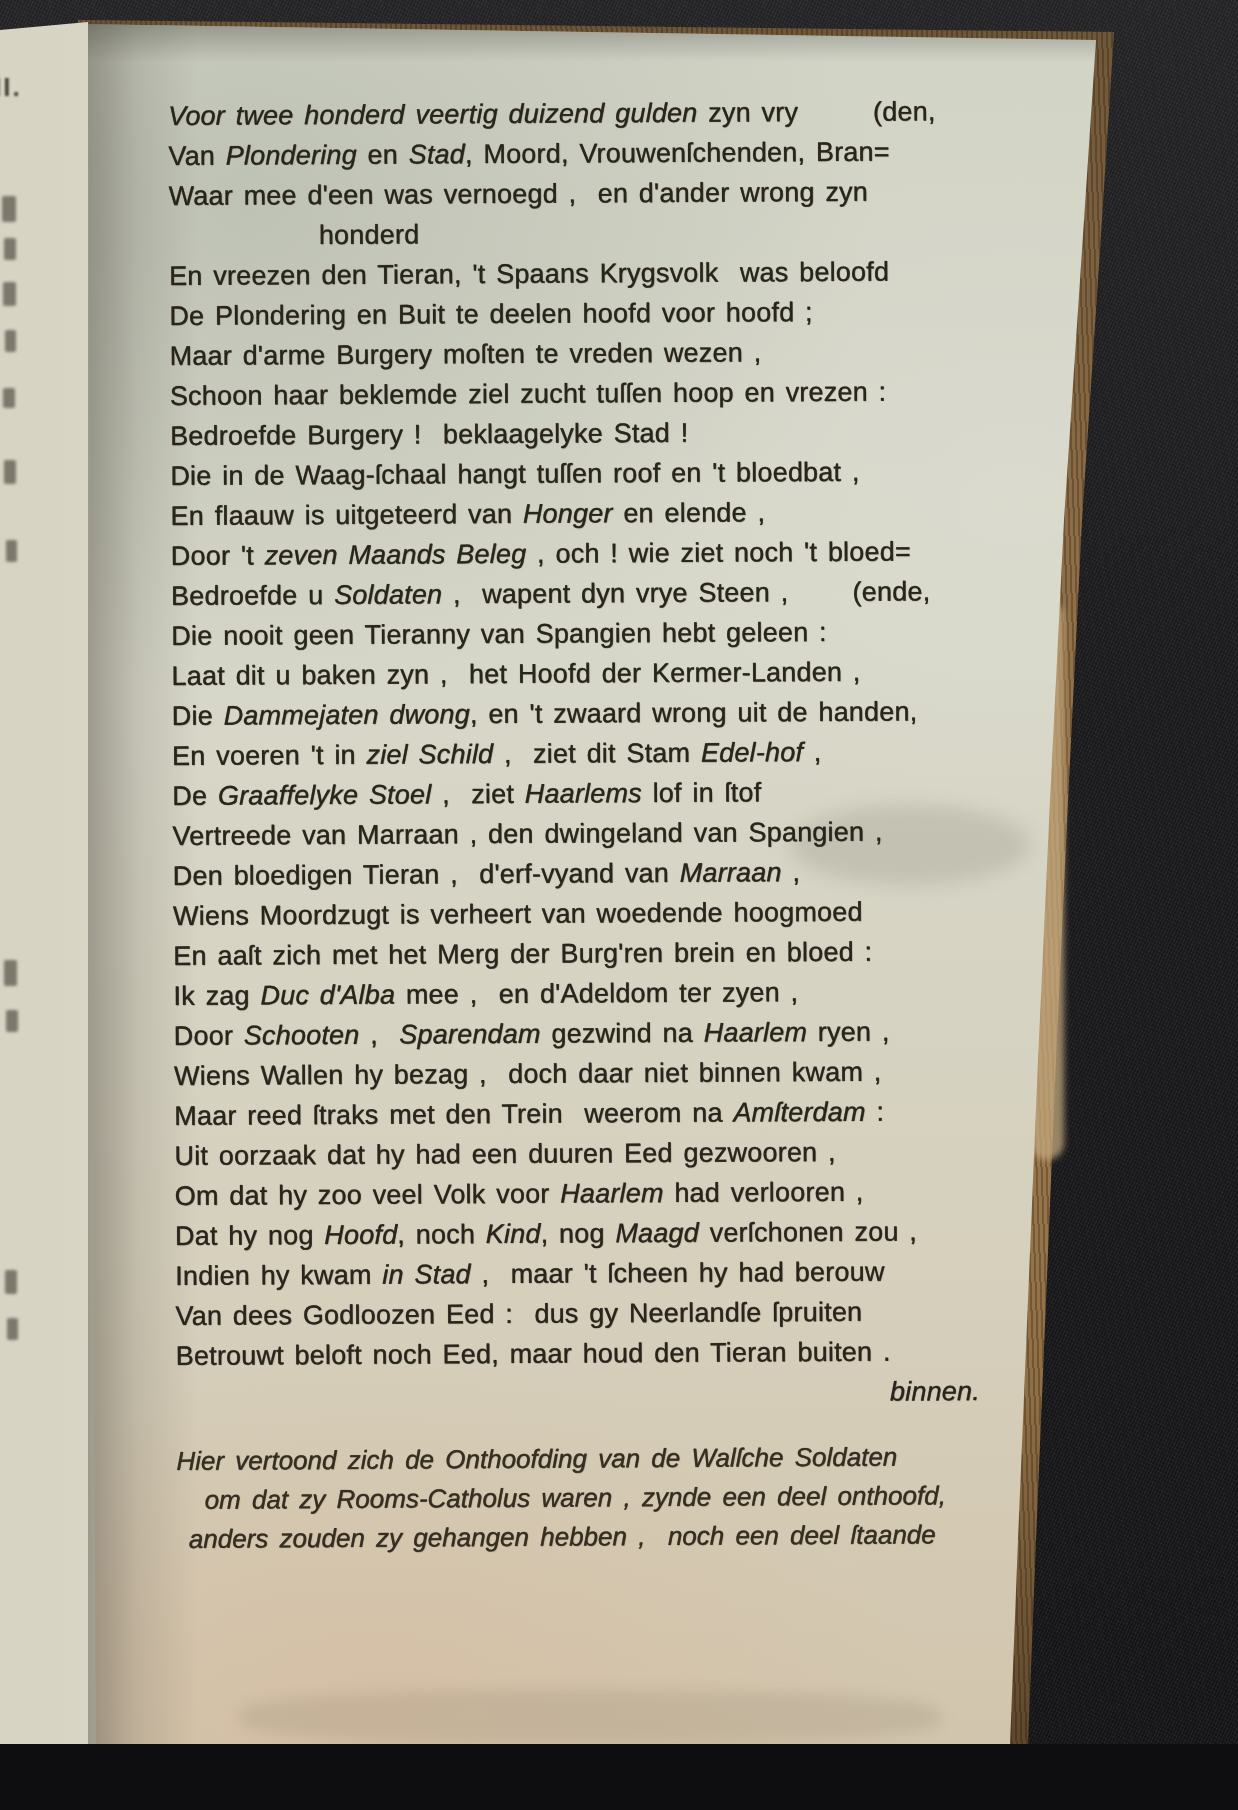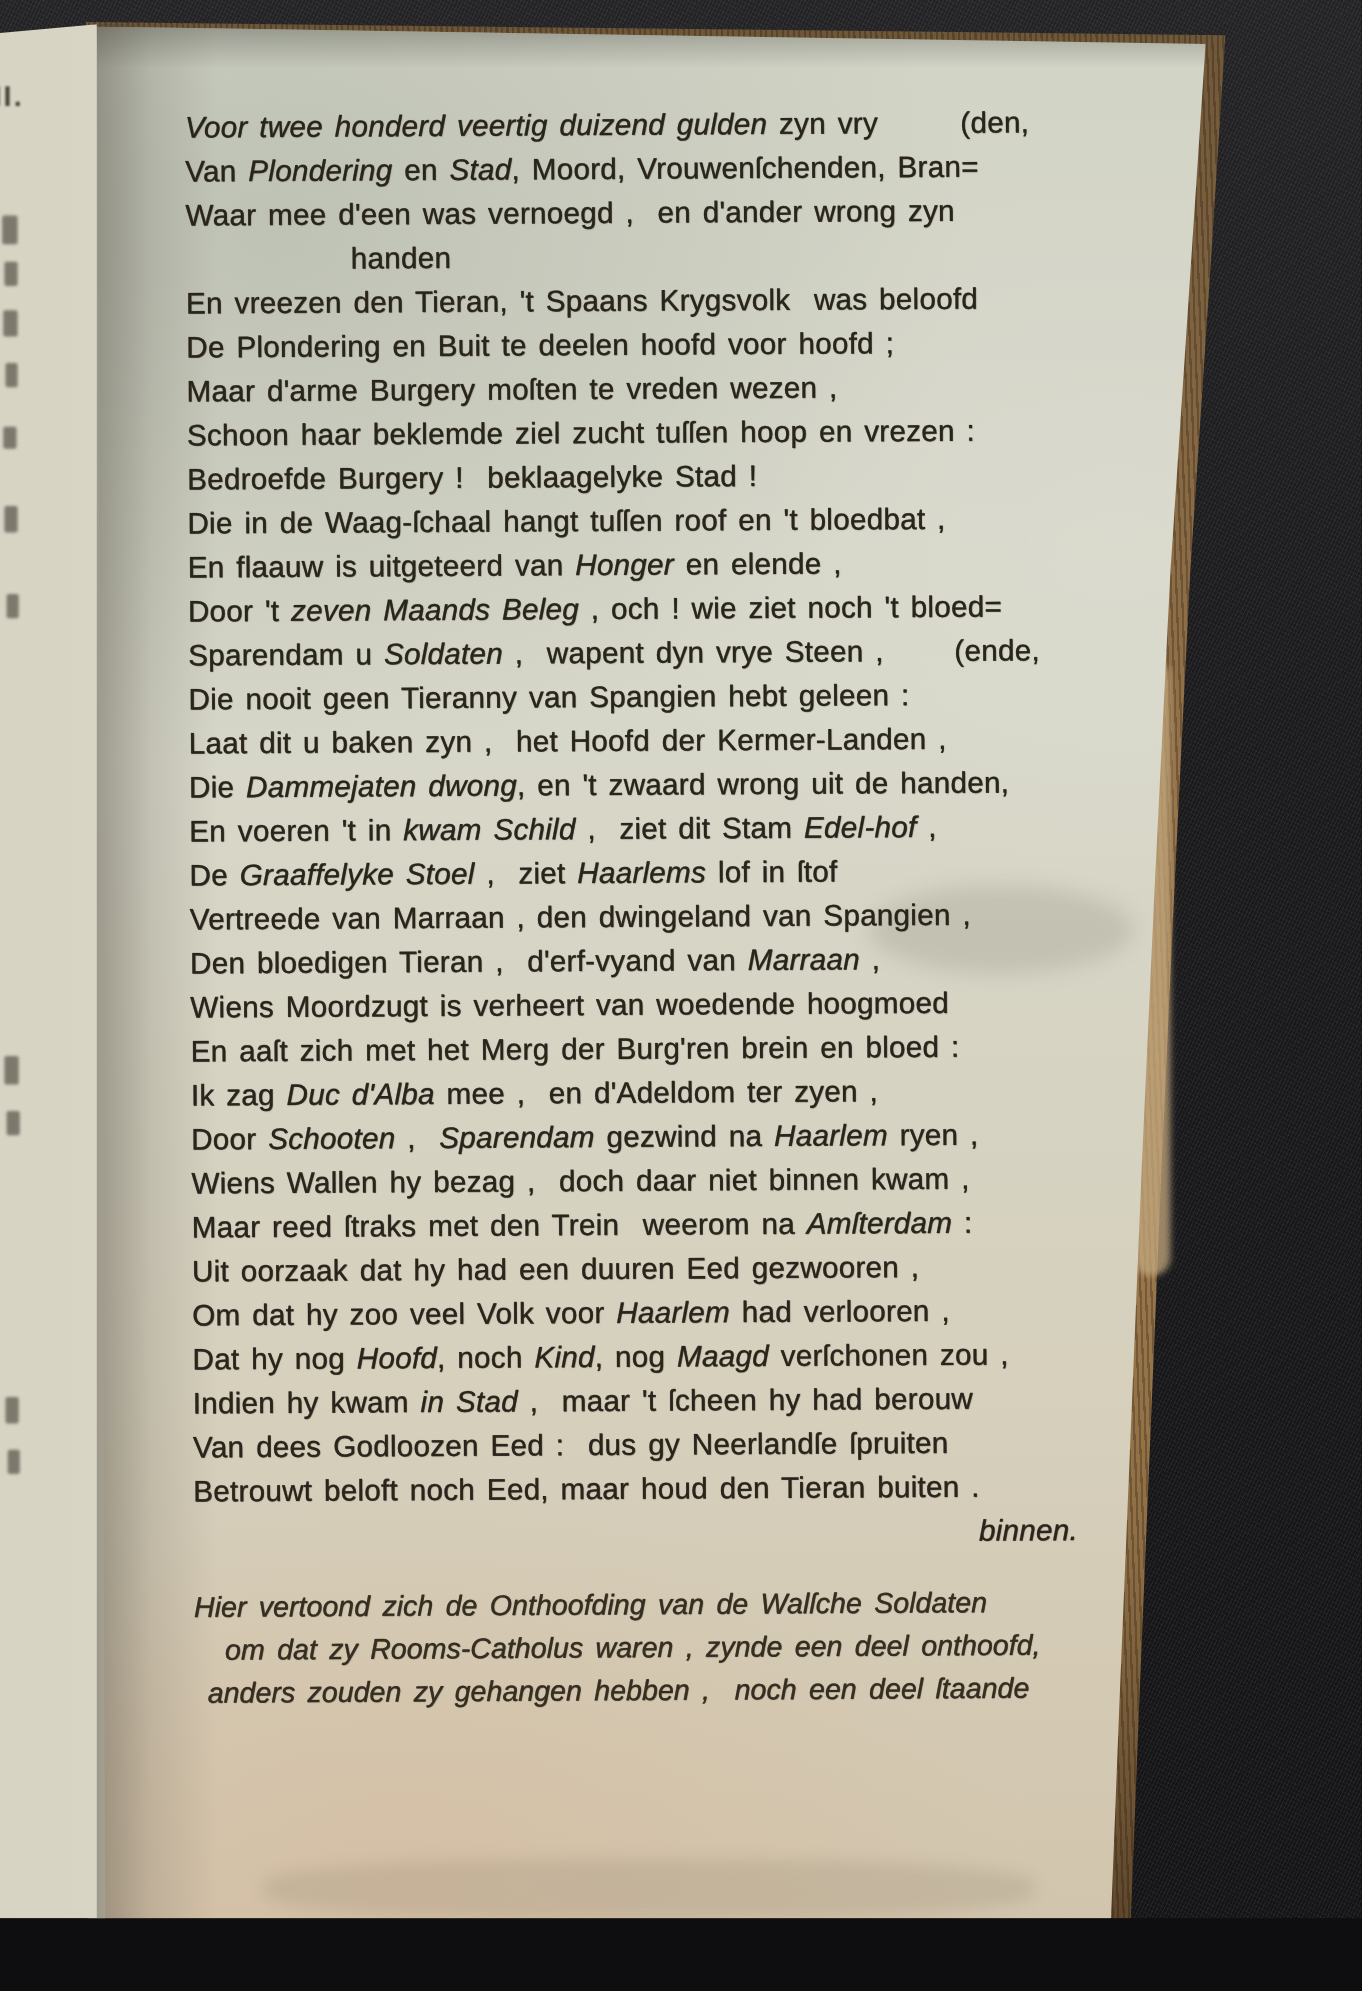--- a/index.html
+++ b/index.html
@@ -78,34 +78,34 @@
     <div class="em" style="left:5px;top:1270px;width:12px;height:24px;"></div>
     <div class="em" style="left:7px;top:1318px;width:11px;height:22px;"></div>
   </div>
   <div class="gutter-shadow"></div>
 
   <div class="text-layer">
     <div class="poem">
         <div class="line"><span class="i">Voor twee honderd veertig duizend gulden</span><span class=""> zyn vry       (den,</span></div>
         <div class="line"><span class="">Van </span><span class="i">Plondering</span><span class=""> en </span><span class="i">Stad</span><span class="">, Moord, Vrouwenſchenden, Bran=</span></div>
         <div class="line"><span class="">Waar mee d'een was vernoegd ,  en d'ander wrong zyn</span></div>
-        <div class="line" style="padding-left: 150px;"><span class="">handen</span></div>
+        <div class="line" style="padding-left: 150px;"><span class="">honderd</span></div>
         <div class="line"><span class="">En vreezen den Tieran, 't Spaans Krygsvolk  was beloofd</span></div>
         <div class="line"><span class="">De Plondering en Buit te deelen hoofd voor hoofd ;</span></div>
         <div class="line"><span class="">Maar d'arme Burgery moſten te vreden wezen ,</span></div>
         <div class="line"><span class="">Schoon haar beklemde ziel zucht tuſſen hoop en vrezen :</span></div>
         <div class="line"><span class="">Bedroefde Burgery !  beklaagelyke Stad !</span></div>
         <div class="line"><span class="">Die in de Waag-ſchaal hangt tuſſen roof en 't bloedbat ,</span></div>
         <div class="line"><span class="">En flaauw is uitgeteerd van </span><span class="i">Honger</span><span class=""> en elende ,</span></div>
         <div class="line"><span class="">Door 't </span><span class="i">zeven Maands Beleg</span><span class=""> , och ! wie ziet noch 't bloed=</span></div>
-        <div class="line"><span class="">Sparendam u </span><span class="i">Soldaten</span><span class=""> ,  wapent dyn vrye Steen ,      (ende,</span></div>
+        <div class="line"><span class="">Bedroefde u </span><span class="i">Soldaten</span><span class=""> ,  wapent dyn vrye Steen ,      (ende,</span></div>
         <div class="line"><span class="">Die nooit geen Tieranny van Spangien hebt geleen :</span></div>
         <div class="line"><span class="">Laat dit u baken zyn ,  het Hoofd der Kermer-Landen ,</span></div>
         <div class="line"><span class="">Die </span><span class="i">Dammejaten dwong</span><span class="">, en 't zwaard wrong uit de handen,</span></div>
-        <div class="line"><span class="">En voeren 't in </span><span class="i">kwam Schild</span><span class=""> ,  ziet dit Stam </span><span class="i">Edel-hof</span><span class=""> ,</span></div>
+        <div class="line"><span class="">En voeren 't in </span><span class="i">ziel Schild</span><span class=""> ,  ziet dit Stam </span><span class="i">Edel-hof</span><span class=""> ,</span></div>
         <div class="line"><span class="">De </span><span class="i">Graaffelyke Stoel</span><span class=""> ,  ziet </span><span class="i">Haarlems</span><span class=""> lof in ſtof</span></div>
         <div class="line"><span class="">Vertreede van Marraan , den dwingeland van Spangien ,</span></div>
         <div class="line"><span class="">Den bloedigen Tieran ,  d'erf-vyand van </span><span class="i">Marraan</span><span class=""> ,</span></div>
         <div class="line"><span class="">Wiens Moordzugt is verheert van woedende hoogmoed</span></div>
         <div class="line"><span class="">En aaſt zich met het Merg der Burg'ren brein en bloed :</span></div>
         <div class="line"><span class="">Ik zag </span><span class="i">Duc d'Alba</span><span class=""> mee ,  en d'Adeldom ter zyen ,</span></div>
         <div class="line"><span class="">Door </span><span class="i">Schooten</span><span class=""> ,  </span><span class="i">Sparendam</span><span class=""> gezwind na </span><span class="i">Haarlem</span><span class=""> ryen ,</span></div>
         <div class="line"><span class="">Wiens Wallen hy bezag ,  doch daar niet binnen kwam ,</span></div>
         <div class="line"><span class="">Maar reed ſtraks met den Trein  weerom na </span><span class="i">Amſterdam</span><span class=""> :</span></div>
         <div class="line"><span class="">Uit oorzaak dat hy had een duuren Eed gezwooren ,</span></div>

